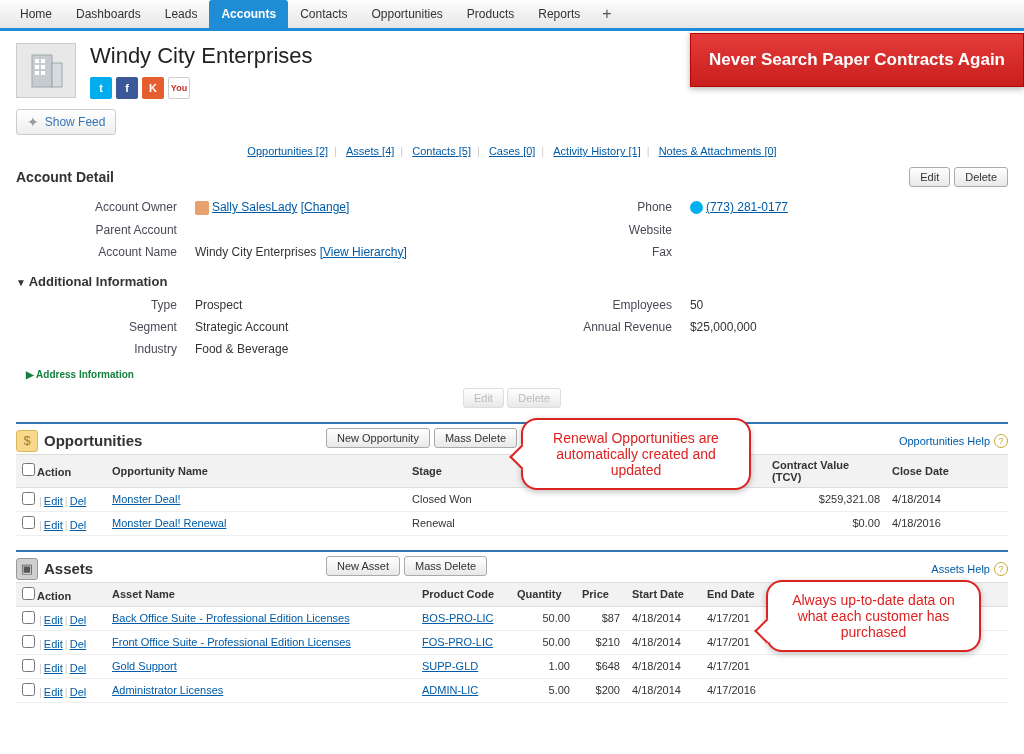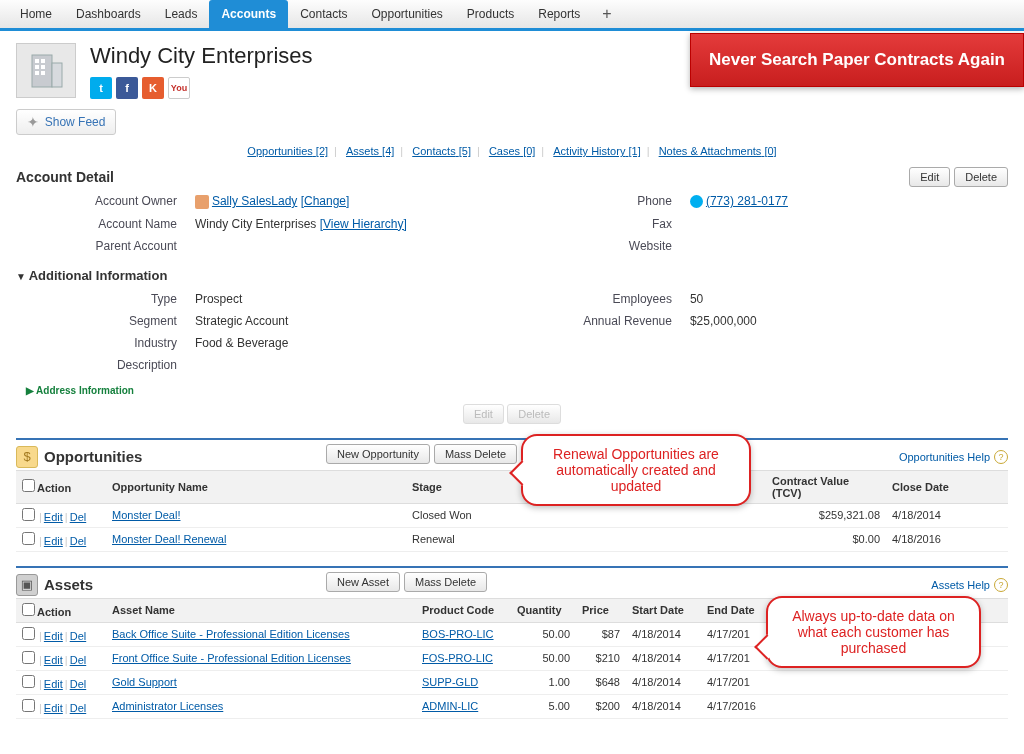--- a/index.html
+++ b/index.html
@@ -24,21 +24,21 @@
   
   .showfeed { margin: 4px 16px; display:inline-flex; align-items:center; gap:6px; background:linear-gradient(to bottom,#fff,#eee); border:1px solid #ccc; border-radius:3px; padding:4px 10px; color:#3673b5; cursor:pointer;}
   .showfeed-icon{color:#999; font-size:14px;}
   
   .subnav { text-align:center; font-size:11px; padding: 6px 0 10px 0;}
   .subnav a { color:#015ba7; text-decoration:underline; margin: 0 3px; cursor:pointer;}
   .subnav span.sep { color:#ccc; margin:0 3px;}
   
   
   .section { margin: 0 16px 8px 16px; }
-  .section-hdr { display:flex; align-items:center; gap:8px; margin-bottom: 2px;}
+  .section-hdr { display:flex; align-items:center; gap:8px; margin-bottom: 8px;}
   .section-title { font-size:14px; font-weight:bold; color:#333; flex:0 0 auto; }
   .btn { background:linear-gradient(to bottom,#fff,#e8e8e8); border:1px solid #aaa; border-radius:3px; padding:3px 10px; font-size:11px; cursor:pointer; color:#333;}
   .btn.disabled{ color:#bbb; border-color:#ddd; cursor:default;}
   
   .detail-table { width:100%; }
   .detail-table td { padding: 3px 8px; vertical-align: top; font-size:12px;margin-top:20px;}
   .detail-table td.lab { text-align:right; color:#4a4a56; width:17%;}
   .detail-table td.val { text-align:left; width:33%;}
   .detail-table a { color:#015ba7; text-decoration:underline; cursor:pointer;}
   
@@ -151,29 +151,29 @@
   </div>
   <table class="detail-table">
     <tbody>
           <tr>
       <td class="lab">Account Owner</td>
       <td class="val"><span class="owner-ic"></span><a>Sally SalesLady</a> <a>[Change]</a></td>
       <td class="lab">Phone</td>
       <td class="val"><span class="skype-ic"></span><a>(773) 281-0177</a></td>
     </tr>
     <tr>
+      <td class="lab">Parent Account</td>
+      <td class="val"></td>
+      <td class="lab">Website</td>
+      <td class="val"></td>
+    </tr>
+    <tr>
       <td class="lab">Account Name</td>
       <td class="val"><span>Windy City Enterprises</span> <a>[View Hierarchy]</a></td>
       <td class="lab">Fax</td>
-      <td class="val"></td>
-    </tr>
-    <tr>
-      <td class="lab">Parent Account</td>
-      <td class="val"></td>
-      <td class="lab">Website</td>
       <td class="val"></td>
     </tr>
   </tbody>
       </table>
 </div>
 
 <div class="subsection-title">Additional Information</div>
 <div class="section">
   <table class="detail-table">
     <tbody>
@@ -185,26 +185,20 @@
     </tr>
     <tr>
       <td class="lab">Segment</td>
       <td class="val">Strategic Account</td>
       <td class="lab">Annual Revenue</td>
       <td class="val">$25,000,000</td>
     </tr>
     <tr>
       <td class="lab">Industry</td>
       <td class="val">Food &amp; Beverage</td>
-      <td class="lab"></td>
-            <td class="val"></td>
-    </tr>
-    <tr>
-      <td class="lab">Description</td>
-      <td class="val"></td>
       <td class="lab"></td>
             <td class="val"></td>
     </tr>
   </tbody>
       </table>
 </div>
 
 <div class="addr-ghost">Address Information</div>
 
 <div class="center-btns">

